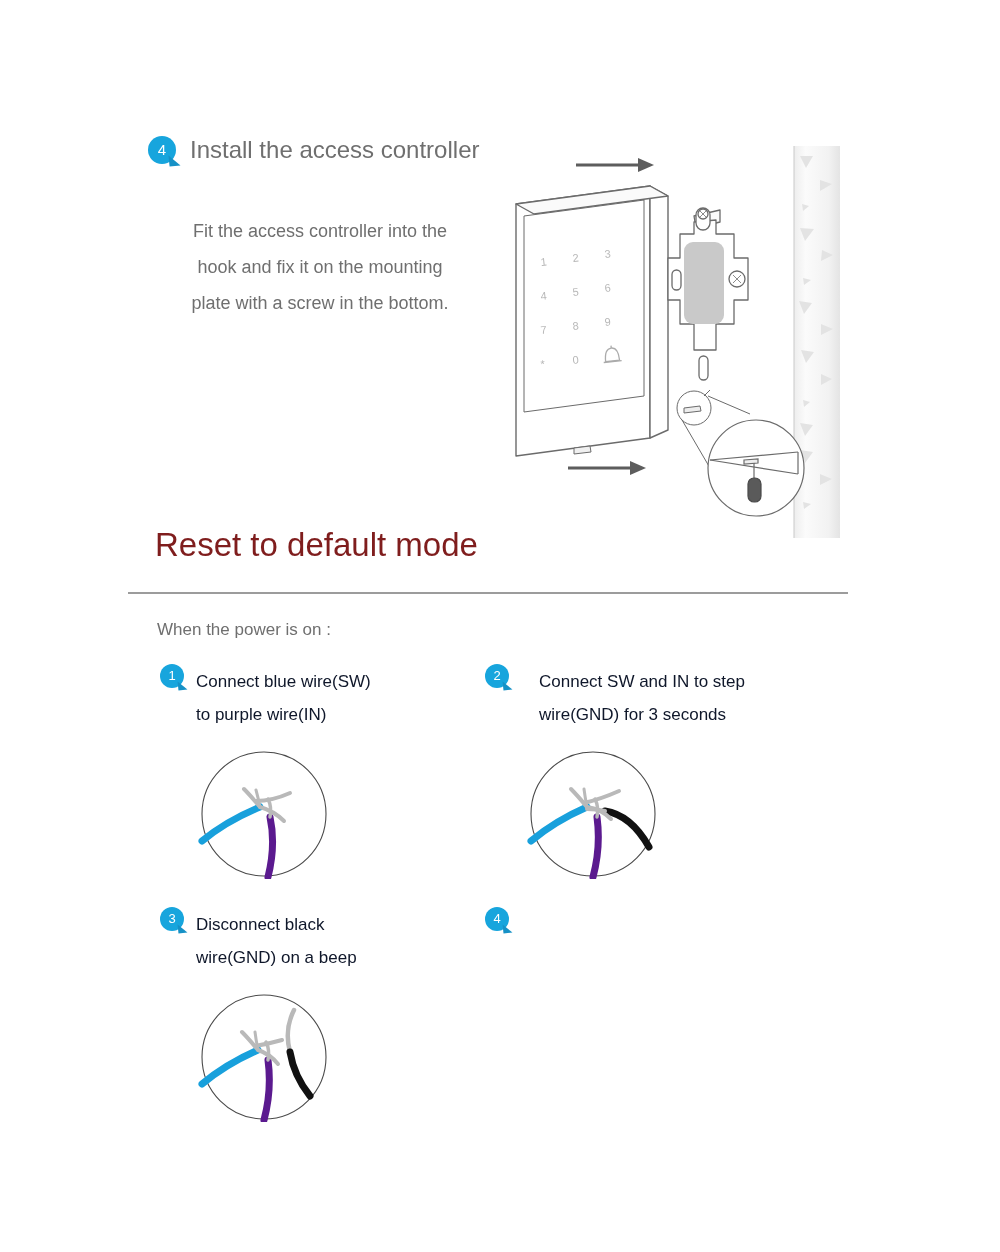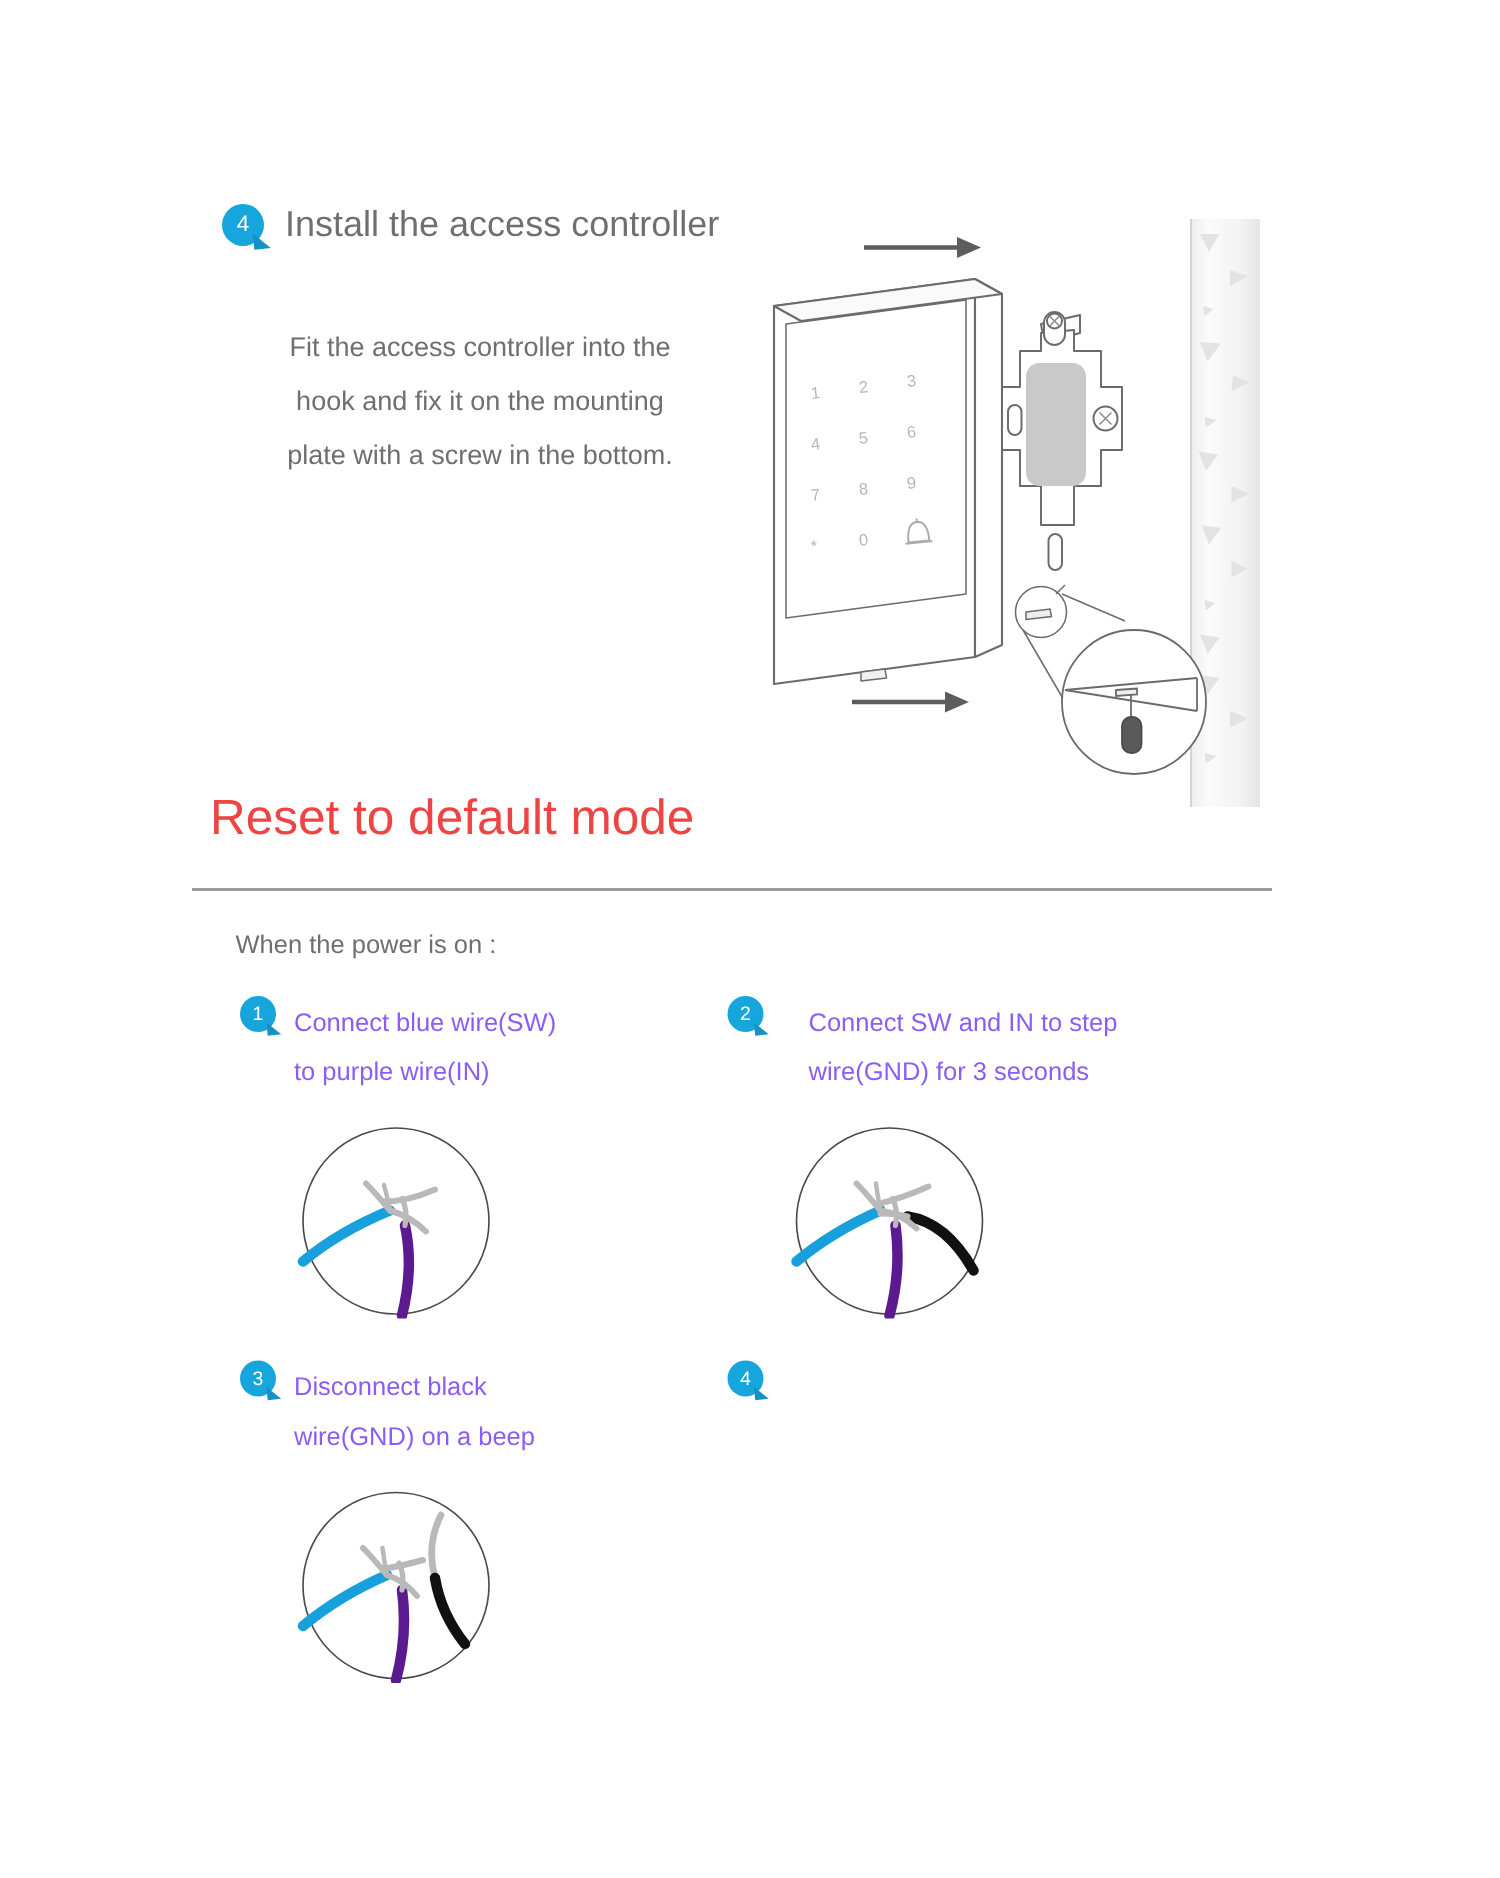--- a/index.html
+++ b/index.html
@@ -87,24 +87,24 @@
     left: 498px;
     top: 138px;
     width: 370px;
     height: 400px;
   }
   .illustration svg { display: block; }
 
   
   .reset-title {
     position: absolute;
-    left: 140px;
+    left: 155px;
     top: 526px;
     font-size: 33px;
-    color: #ef4444;
+    color: #7f1d1d;
     font-family: "Liberation Sans", sans-serif;
   }
   .divider {
     position: absolute;
     left: 128px;
     top: 592px;
     width: 720px;
     height: 2px;
     background: #9c9c9c;
   }
@@ -133,21 +133,21 @@
   .step.r2 { top: 243px; }
 
   .step-head {
     display: flex;
     align-items: flex-start;
     gap: 12px;
   }
   .step-text {
     font-size: 17px;
     line-height: 33px;
-    color: #8b5cf6;
+    color: #0f172a;
     padding-top: 1px;
   }
   .step.c2 .step-head { gap: 30px; }
   .step.c2.r2 .step-head { gap: 26px; }
   .step.c1.r2 .step-head { gap: 12px; }
 
   .wire-fig {
     margin-top: 18px;
     margin-left: 38px;
   }

